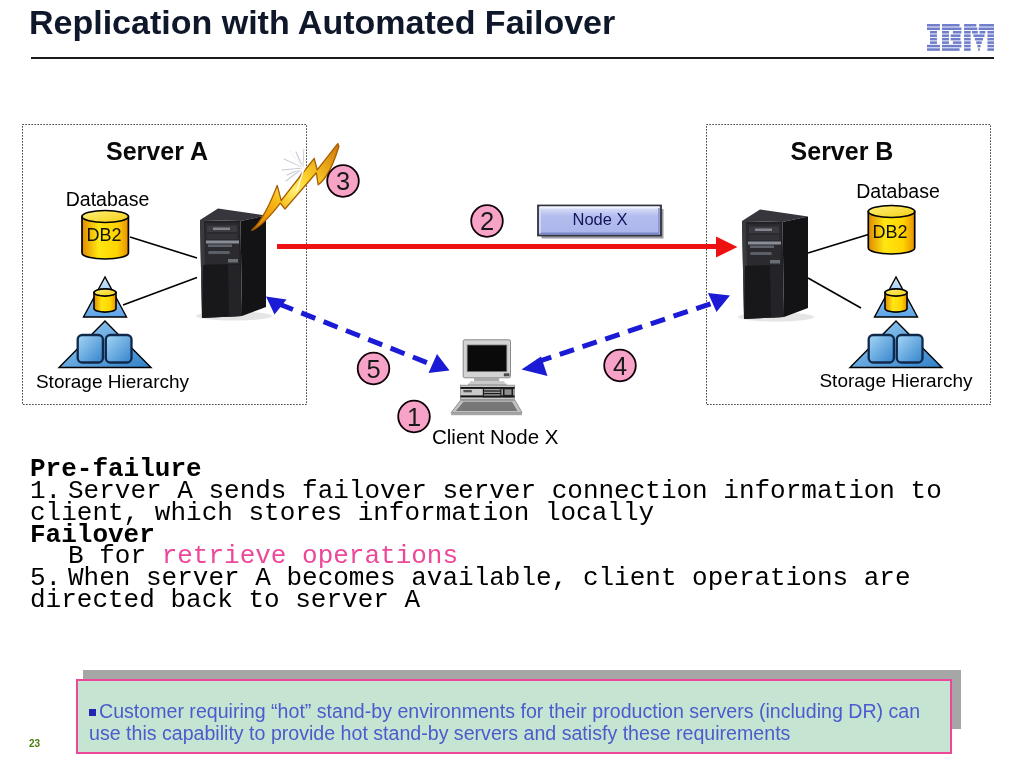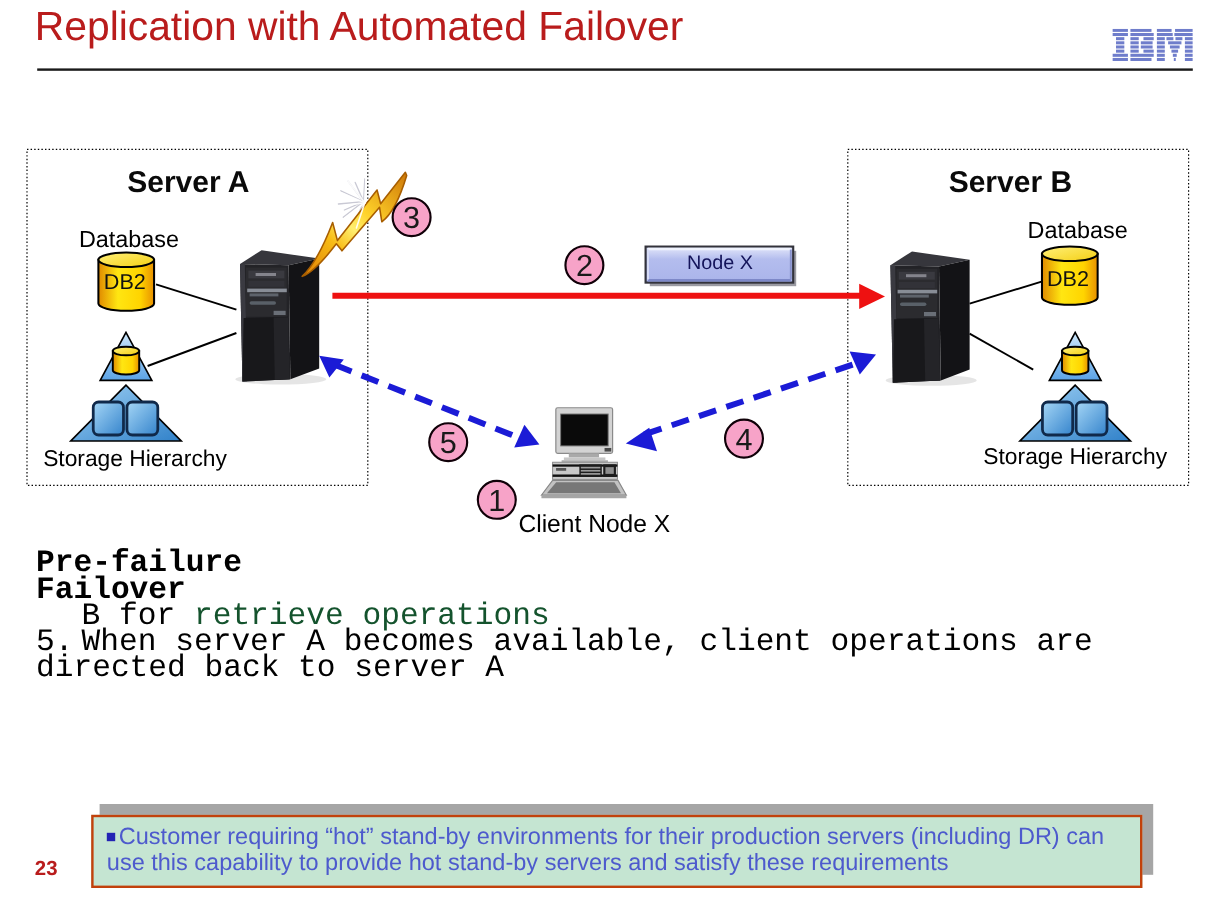--- a/index.html
+++ b/index.html
@@ -1,25 +1,25 @@
 <!DOCTYPE html>
 <html><head>
 <meta charset="utf-8">
 <style>
   html,body{margin:0;padding:0;}
   body{width:1024px;height:768px;background:#fff;font-family:"Liberation Sans",sans-serif;position:relative;overflow:hidden;}
   .abs{position:absolute;}
-  #title{left:29px;top:3px;font-size:34px;font-weight:normal;color:#b91c1c;letter-spacing:0px;}
+  #title{left:29px;top:3px;font-size:34px;font-weight:bold;color:#0f172a;letter-spacing:0px;}
   #rule{left:31px;top:57px;width:963px;height:2px;background:#1a1a1a;}
   #txtblock{left:30px;top:459px;font-size:26px;line-height:21.85px;color:#000;width:990px;font-family:Liberation Mono, monospace;}
   .num{display:inline-block;width:38px;}
   #greenshadow{left:83px;top:670px;width:878px;height:59px;background:#a6a6a6;}
-  #greenbox{left:76px;top:679px;width:861px;height:52px;background:#c5e5d2;border:2px solid #c2410c;color:#4d5acd;font-size:19.6px;line-height:22.3px;padding-left:11px;padding-top:5px;}
+  #greenbox{left:76px;top:679px;width:861px;height:52px;background:#c5e5d2;border:2px solid #ec4899;color:#4d5acd;font-size:19.6px;line-height:22.3px;padding-left:11px;padding-top:19px;}
   .bul{display:inline-block;width:7px;height:7px;background:#2323b4;margin-right:3px;margin-bottom:2px;}
-  #pagenum{left:29px;top:714px;font-size:17px;font-weight:bold;color:#b91c1c;}
+  #pagenum{left:29px;top:738px;font-size:10px;font-weight:bold;color:#4d7c0f;}
 </style>
 </head>
 <body>
 <div class="abs" id="title">Replication with Automated Failover</div>
 <div class="abs" id="rule"></div>
 
 <svg class="abs" style="left:927px;top:24px" width="67" height="28" viewBox="0 0 580 242">
 <g fill="#6f7dcb">
 
   <rect x="0" y="0" width="112" height="22"></rect>
@@ -245,21 +245,22 @@
   <text x="343" y="190.2">3</text>
   <circle cx="620" cy="365.5" r="15.8" fill="#f7a3c8" stroke="#100008" stroke-width="1.8"></circle>
   <text x="620" y="374.7">4</text>
   <circle cx="373.5" cy="368.5" r="15.8" fill="#f7a3c8" stroke="#100008" stroke-width="1.8"></circle>
   <text x="373.5" y="377.7">5</text>
 </g>
 </svg>
 
 <div class="abs" id="txtblock">
   <div><b>Pre-failure</b></div>
+  <div><span class="num">1.</span>Server A sends failover server connection information to client, which stores information locally</div>
   <div><b>Failover</b></div>
-  <div><span class="num"></span>B for <span style="color:#14532d">retrieve operations</span></div>
+  <div><span class="num"></span>B for <span style="color:#ec4899">retrieve operations</span></div>
   <div><span class="num">5.</span>When server A becomes available, client operations are directed back to server A</div>
 </div>
 
 <div class="abs" id="greenshadow"></div>
 <div class="abs" id="greenbox"><span class="bul"></span>Customer requiring “hot” stand-by environments for their production servers (including DR) can<br>use this capability to provide hot stand-by servers and satisfy these requirements</div>
 
 <div class="abs" id="pagenum">23</div>
 
 </body></html>

